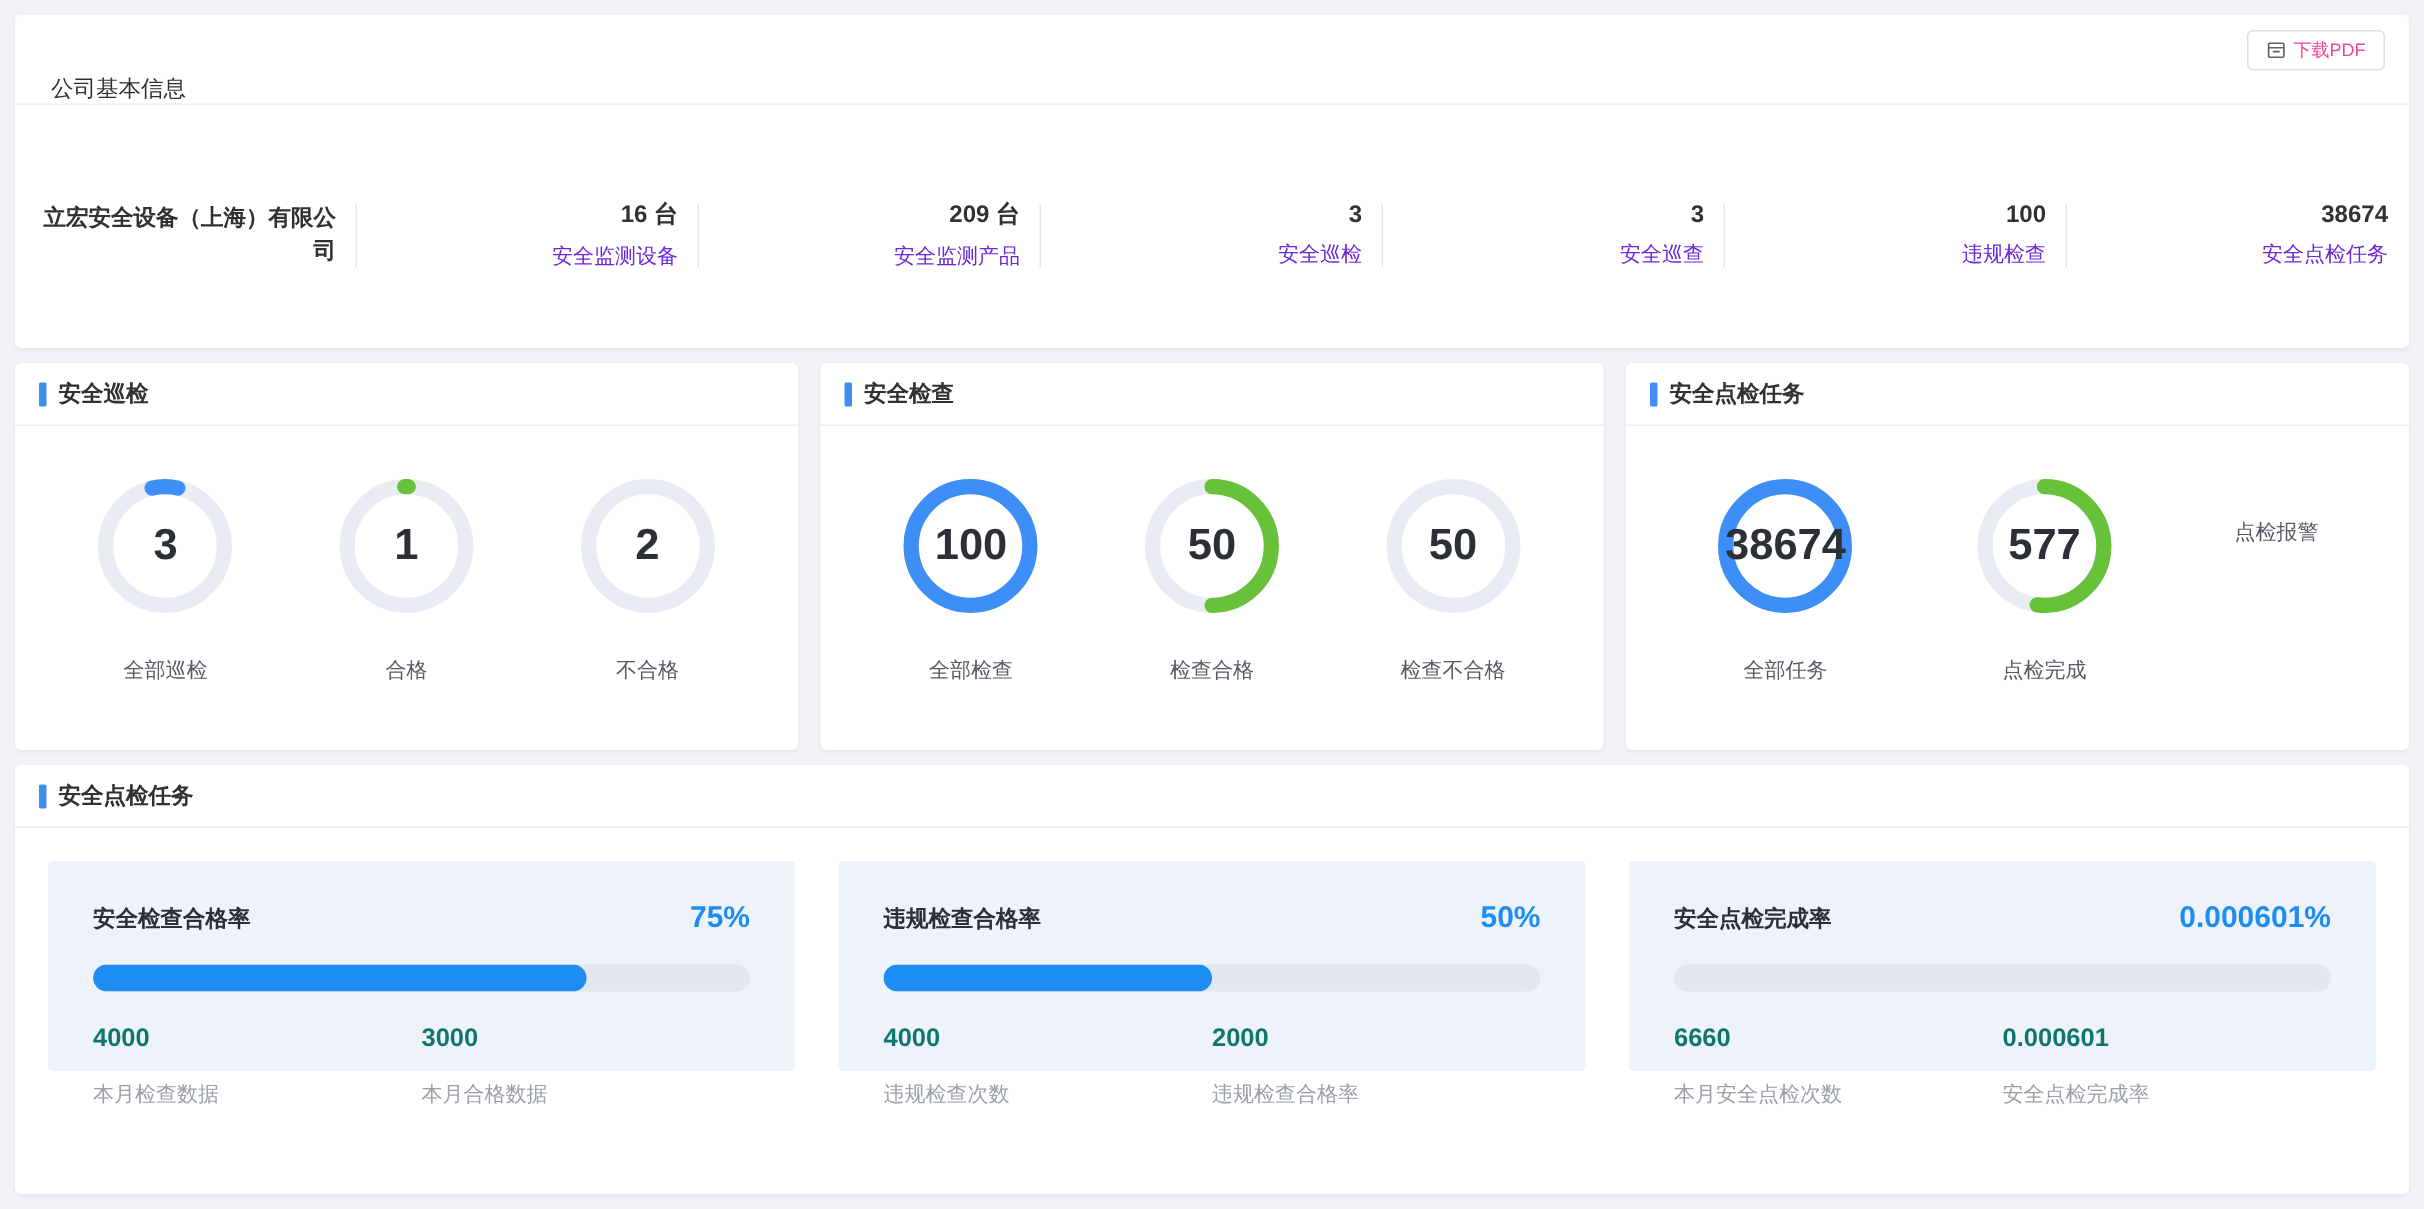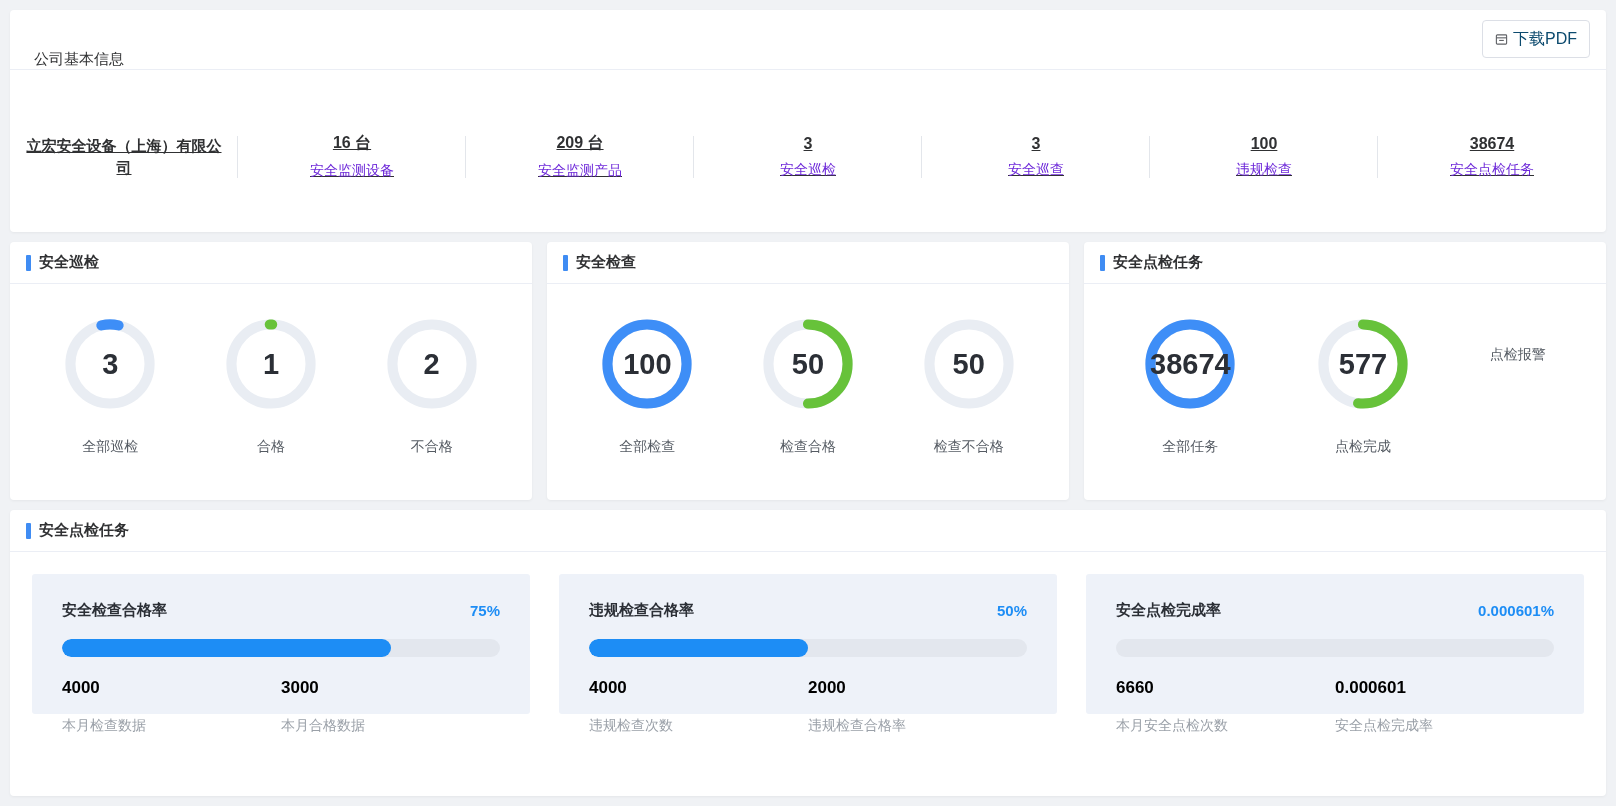--- a/index.html
+++ b/index.html
@@ -21,39 +21,38 @@
   .card-header {
     height:60px;
     display:flex; align-items:flex-end;
     padding:0 24px;
     border-bottom:1px solid #ebeef5;
     font-size:15px;
   }
   .top-card .card-header { font-weight:400; }
   .download-btn {
     position:absolute; right:16px; top:10px;
-    height:38px;
+    height:27px;
     display:flex; align-items:center; gap:5px;
     background:#fff;
     border:1px solid #dcdfe6;
     border-radius:4px;
     padding:0 12px;
-    font-size:16px;
-    color:#0c4a6e;
+    font-size:12px;
+    color:#ec4899;
     cursor:pointer;
     font-family:inherit;
   }
   .download-btn svg { display:block; }
   .stats-row { height:173px; display:flex; align-items:center; }
   .stat-item {
     flex:1;
-    text-align:center;
+    text-align:right;
     position:relative;
     padding:0 14px;
-    text-decoration:underline;
   }
   .stat-item:not(:last-child)::after {
     content:"";
     position:absolute; right:0; top:50%;
     transform:translateY(-50%);
     width:1px; height:42px;
     background:#e3e6eb;
   }
   .company-name { font-size:15px; font-weight:700; line-height:22px; color:#303133; }
   .stat-value { font-size:16px; font-weight:700; color:#303133; }
@@ -97,32 +96,32 @@
   .progress-body { display:flex; gap:29px; padding:22px 22px 0; }
   .progress-panel {
     flex:1;
     height:140px;
     background:#eef2f9;
     border-radius:3px;
     padding:27px 30px 0;
   }
   .panel-title-row { display:flex; justify-content:space-between; align-items:center; }
   .panel-title { font-size:15px; font-weight:700; color:#2b2f36; }
-  .panel-percent { font-size:15px; font-weight:700; }
+  .panel-percent { font-size:20px; font-weight:700; }
   .progress-track {
     margin-top:19px;
     height:18px;
     background:#e3e7ee;
     border-radius:9px;
     overflow:hidden;
   }
   .progress-fill { height:100%; border-radius:9px; }
   .panel-stats { display:flex; margin-top:21px; }
   .panel-stat { width:50%; }
-  .panel-stat-value { font-size:17px; font-weight:700; color:#000000; }
+  .panel-stat-value { font-size:17px; font-weight:700; color:#0f766e; }
   .panel-stat-label { margin-top:19px; font-size:14px; color:#9aa0a8; }
 </style>
 </head>
 <body>
 
 <div class="card top-card">
   <div class="card-header">
     <span>公司基本信息</span>
   </div>
   <button class="download-btn">

